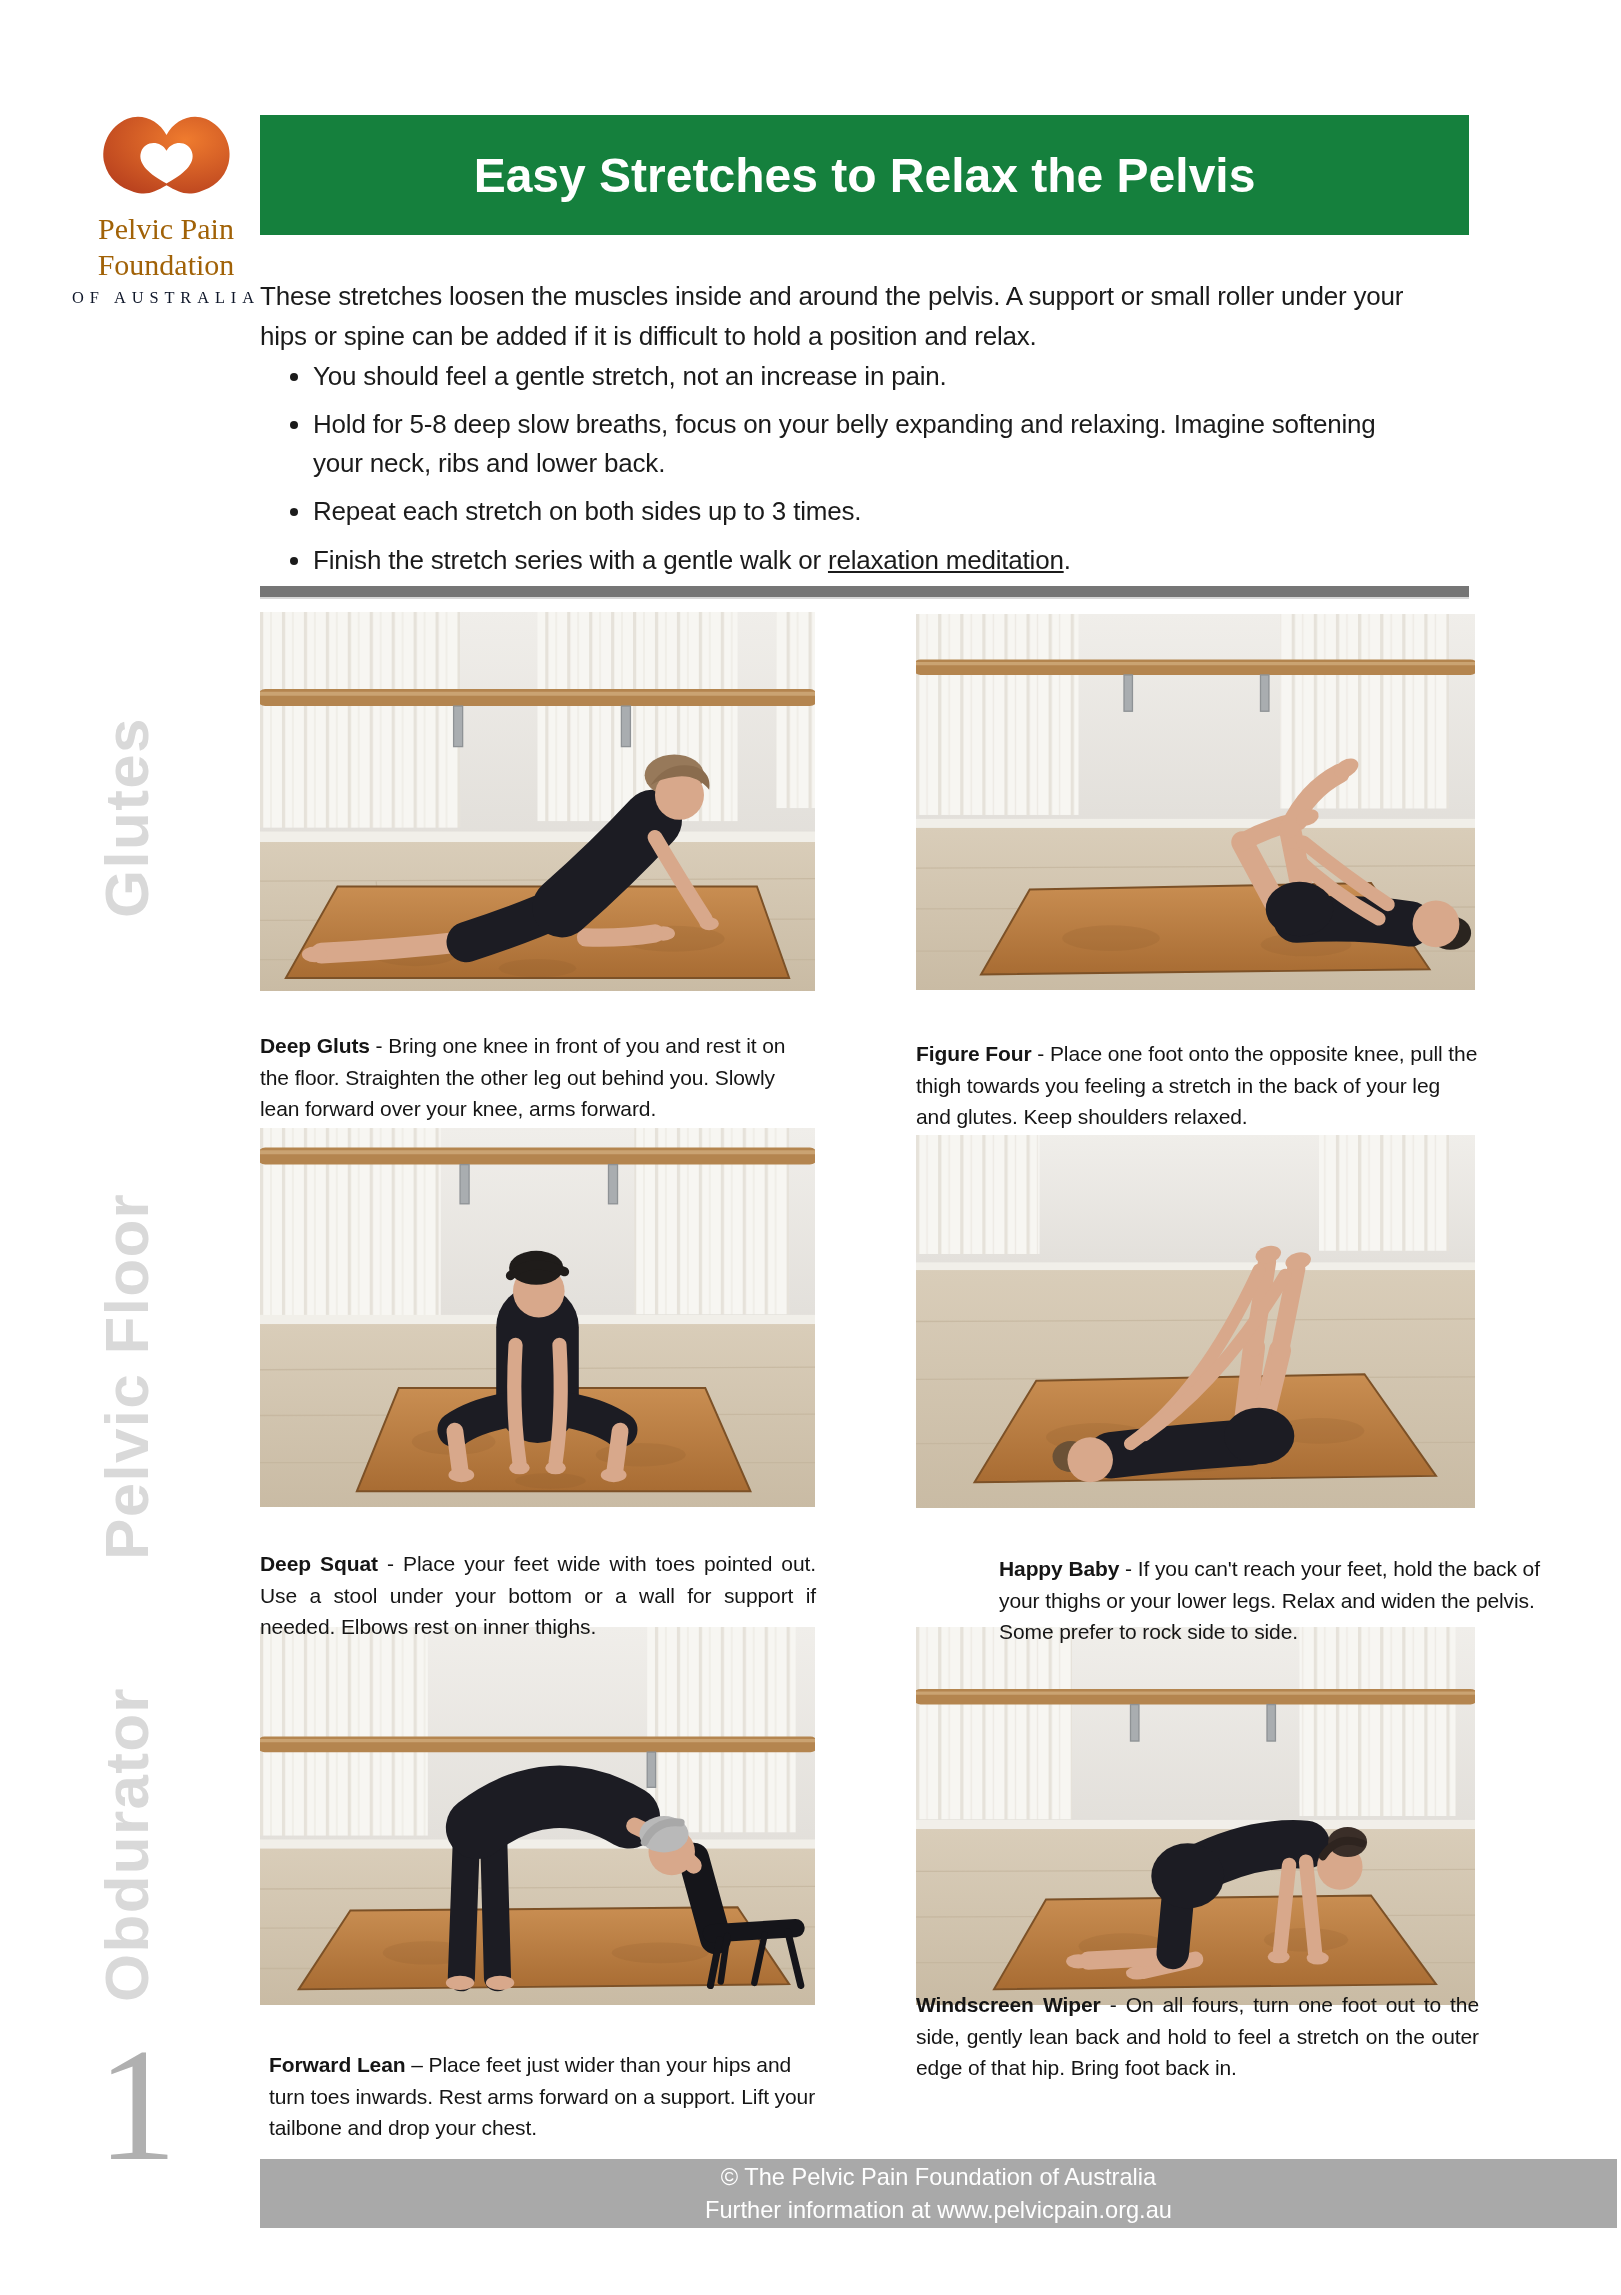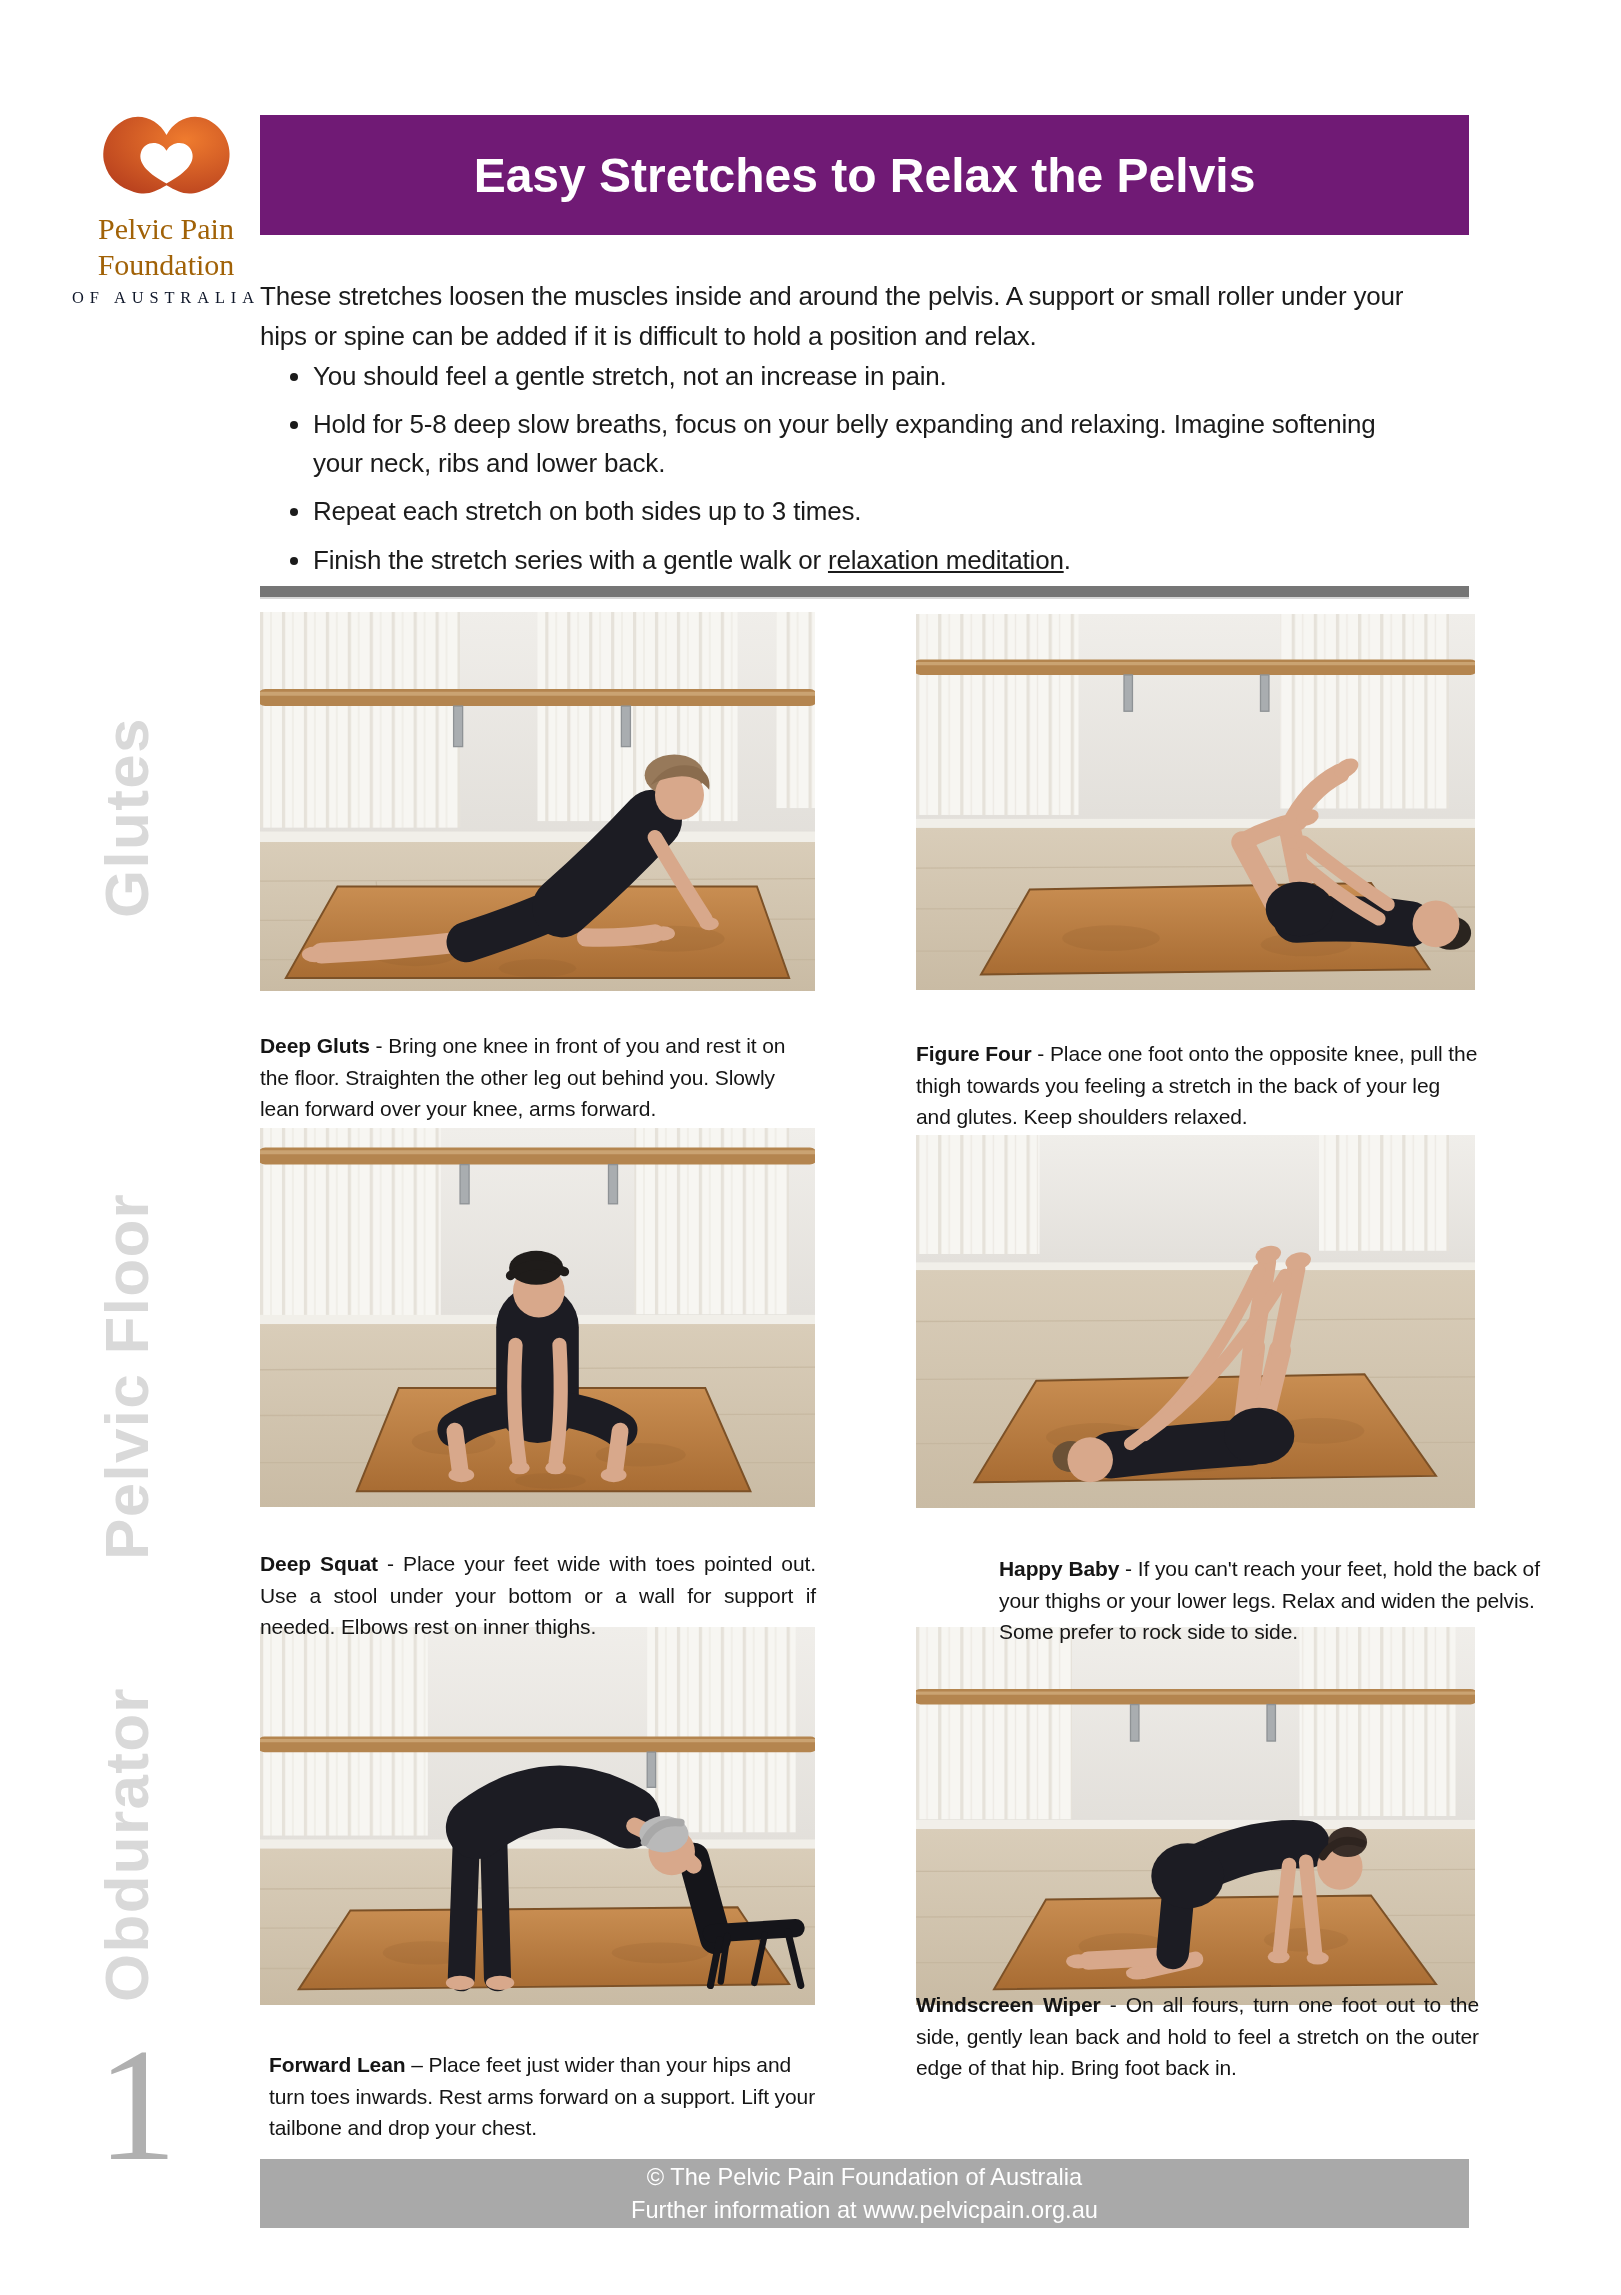--- a/index.html
+++ b/index.html
@@ -6,21 +6,21 @@
   .page{position:relative;width:1622px;height:2295px;background:#ffffff;overflow:hidden;
         font-family:"Liberation Sans",sans-serif;color:#1b1b1b;}
 
   
   .logo{position:absolute;left:71px;top:110px;width:190px;text-align:center;}
   .logo svg{display:block;margin:0 auto;}
   .logo-name{font-family:"Liberation Serif",serif;font-size:30px;line-height:1.18;color:#a16207;margin-top:9.2px;}
   .logo-tag{font-family:"Liberation Serif",serif;font-size:16.4px;letter-spacing:5.9px;color:#0f172a;margin-top:6.5px;}
 
   
-  .banner{position:absolute;left:260px;top:115px;width:1209px;height:120px;background:#701a75;
+  .banner{position:absolute;left:260px;top:115px;width:1209px;height:120px;background:#15803d;
           display:flex;align-items:center;justify-content:center;}
   .banner h1{margin:0;color:#ffffff;font-size:48px;font-weight:bold;letter-spacing:0;}
 
   
   .intro{position:absolute;left:260px;top:250px;width:1178px;font-size:26px;line-height:1.55;letter-spacing:-0.2px;}
   .bullets{position:absolute;left:275px;top:357px;width:1112px;margin:0;padding:0 0 0 38px;
            font-size:26px;line-height:39px;letter-spacing:-0.2px;}
   .bullets li{margin-bottom:9.2px;}
   .link{text-decoration:underline;cursor:pointer;}
 
@@ -40,21 +40,21 @@
   .vlabel{position:absolute;left:77px;width:98px;display:flex;align-items:center;justify-content:center;
           writing-mode:vertical-rl;transform:rotate(180deg);
           font-size:62px;font-weight:bold;color:#d9d9d9;letter-spacing:1.3px;white-space:nowrap;}
   .vl-glutes{top:628px;height:379px;}
   .vl-pelvic{top:1151px;height:451px;}
   .vl-obdurator{top:1635px;height:419px;}
 
   
   .pageno{position:absolute;left:97px;top:2025px;font-family:"Liberation Serif",serif;
           font-size:160px;line-height:1;color:#b0b0b0;}
-  .footer{position:absolute;left:260px;top:2159px;width:1209px;height:69px;background:#a9a9a9;
+  .footer{position:absolute;left:260px;top:2159px;width:1357px;height:69px;background:#a9a9a9;
           display:flex;flex-direction:column;align-items:center;justify-content:center;gap:2.6px;}
   .footer div{color:#ffffff;font-size:23.6px;line-height:1.3;}
 </style>
 </head>
 <body>
 
 <svg width="0" height="0" style="position:absolute" aria-hidden="true">
   <defs>
     <linearGradient id="wallG" x1="0" y1="0" x2="0" y2="1">
       <stop offset="0" stop-color="#f0eeea"></stop>

